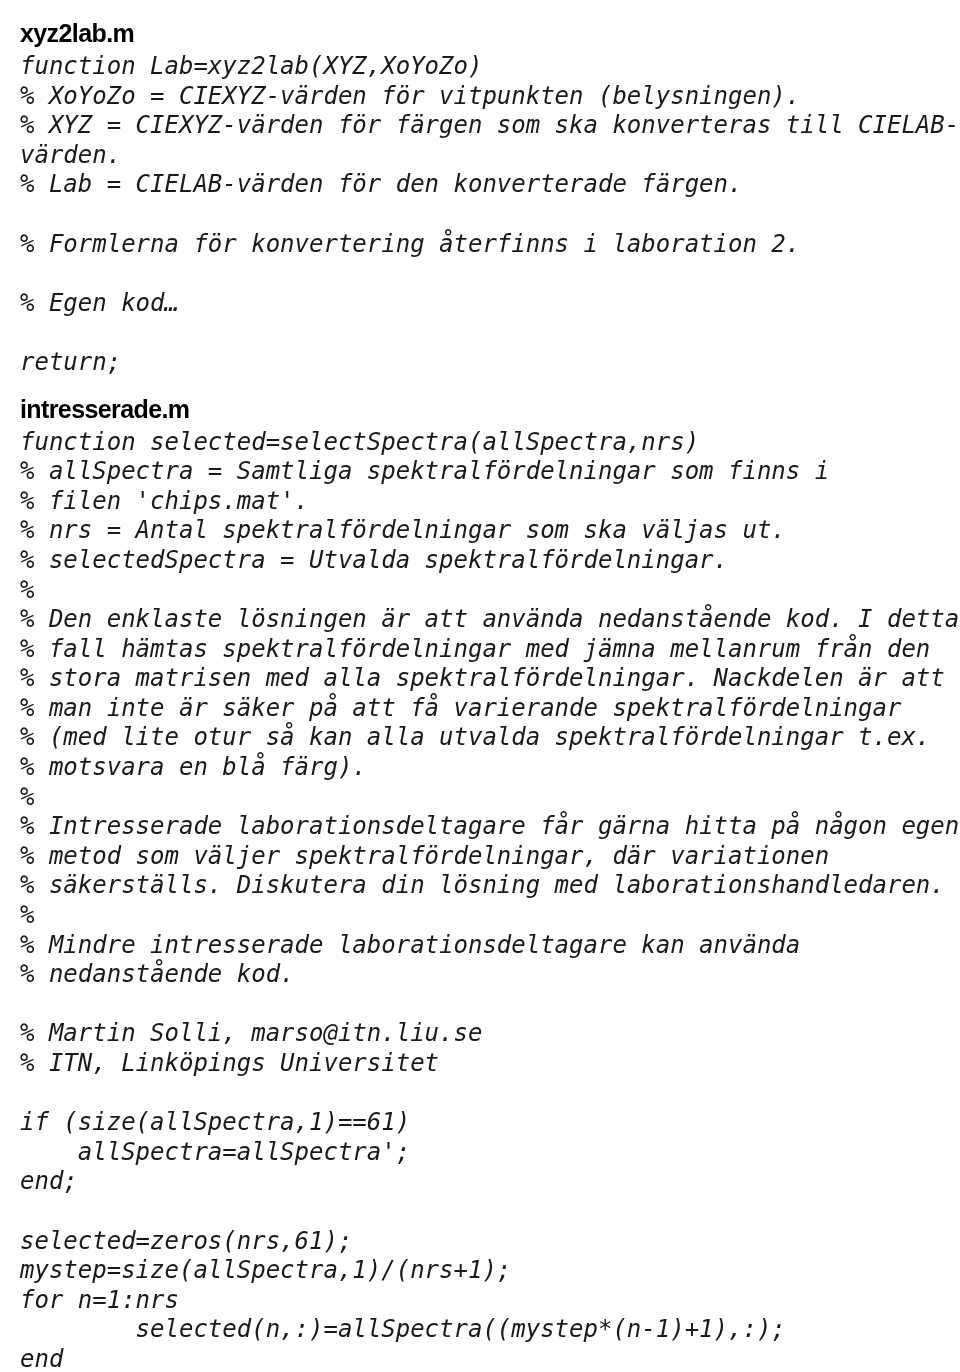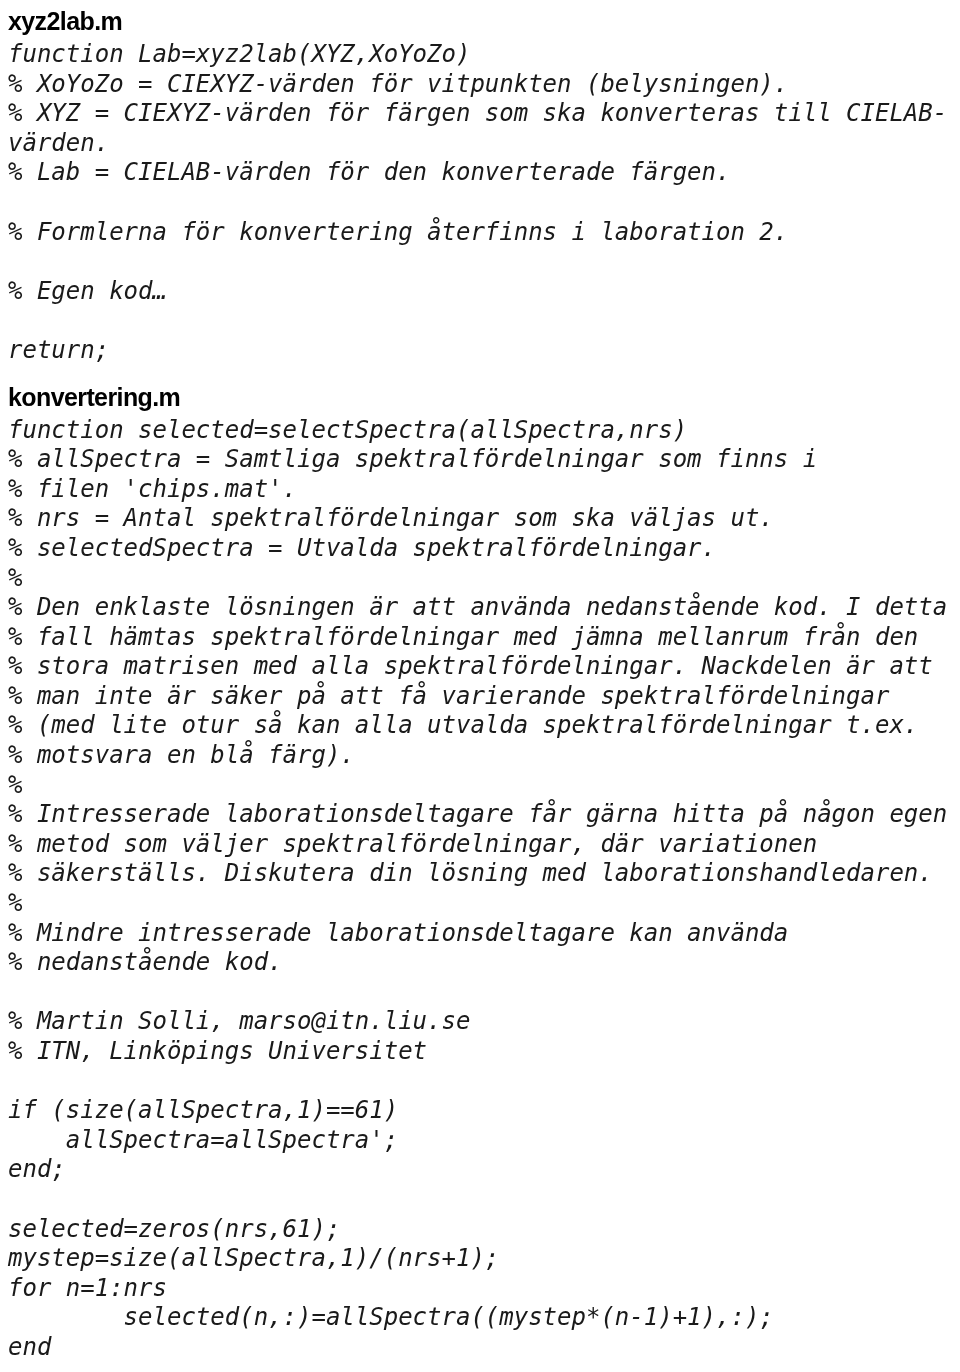--- a/index.html
+++ b/index.html
@@ -11,21 +11,21 @@
     width: 960px;
     height: 1372px;
     overflow: hidden;
     font-family: "DejaVu Sans Mono", monospace;
     color: #000000;
   }
   .page {
     position: relative;
     width: 960px;
     height: 1372px;
-    padding: 0;
+    padding: 12px;
     box-sizing: border-box;
   }
   .doc-inner {
     padding: 6px 0 0 8px;
   }
   h1.file-heading {
     font-family: "Liberation Sans", sans-serif;
     font-weight: bold;
     font-size: 25px;
     line-height: 30px;
@@ -65,19 +65,19 @@
 
     <div>
       <h1 class="file-heading">xyz2lab.m</h1>
       <div class="gap-after-heading"></div>
       <pre class="code-block"><span class="code-line">function Lab=xyz2lab(XYZ,XoYoZo)</span><span class="code-line">% XoYoZo = CIEXYZ-värden för vitpunkten (belysningen).</span><span class="code-line">% XYZ = CIEXYZ-värden för färgen som ska konverteras till CIELAB-</span><span class="code-line">värden.</span><span class="code-line">% Lab = CIELAB-värden för den konverterade färgen.</span><span class="code-line blank">&nbsp;</span><span class="code-line">% Formlerna för konvertering återfinns i laboration 2.</span><span class="code-line blank">&nbsp;</span><span class="code-line">% Egen kod…</span><span class="code-line blank">&nbsp;</span><span class="code-line">return;</span></pre>
     </div>
 
     <div class="gap-before-heading"></div>
 
     <div>
-      <h1 class="file-heading">konvertering.m</h1>
+      <h1 class="file-heading">intresserade.m</h1>
       <div class="gap-after-heading"></div>
       <pre class="code-block"><span class="code-line">function selected=selectSpectra(allSpectra,nrs)</span><span class="code-line">% allSpectra = Samtliga spektralfördelningar som finns i</span><span class="code-line">% filen 'chips.mat'.</span><span class="code-line">% nrs = Antal spektralfördelningar som ska väljas ut.</span><span class="code-line">% selectedSpectra = Utvalda spektralfördelningar.</span><span class="code-line">%</span><span class="code-line">% Den enklaste lösningen är att använda nedanstående kod. I detta</span><span class="code-line">% fall hämtas spektralfördelningar med jämna mellanrum från den</span><span class="code-line">% stora matrisen med alla spektralfördelningar. Nackdelen är att</span><span class="code-line">% man inte är säker på att få varierande spektralfördelningar</span><span class="code-line">% (med lite otur så kan alla utvalda spektralfördelningar t.ex.</span><span class="code-line">% motsvara en blå färg).</span><span class="code-line">%</span><span class="code-line">% Intresserade laborationsdeltagare får gärna hitta på någon egen</span><span class="code-line">% metod som väljer spektralfördelningar, där variationen</span><span class="code-line">% säkerställs. Diskutera din lösning med laborationshandledaren.</span><span class="code-line">%</span><span class="code-line">% Mindre intresserade laborationsdeltagare kan använda</span><span class="code-line">% nedanstående kod.</span><span class="code-line blank">&nbsp;</span><span class="code-line">% Martin Solli, marso@itn.liu.se</span><span class="code-line">% ITN, Linköpings Universitet</span><span class="code-line blank">&nbsp;</span><span class="code-line">if (size(allSpectra,1)==61)</span><span class="code-line">    allSpectra=allSpectra';</span><span class="code-line">end;</span><span class="code-line blank">&nbsp;</span><span class="code-line">selected=zeros(nrs,61);</span><span class="code-line">mystep=size(allSpectra,1)/(nrs+1);</span><span class="code-line">for n=1:nrs</span><span class="code-line">        selected(n,:)=allSpectra((mystep*(n-1)+1),:);</span><span class="code-line">end</span><span class="code-line blank">&nbsp;</span></pre>
     </div>
 
   </div>
 </div>
 
 </body></html>

